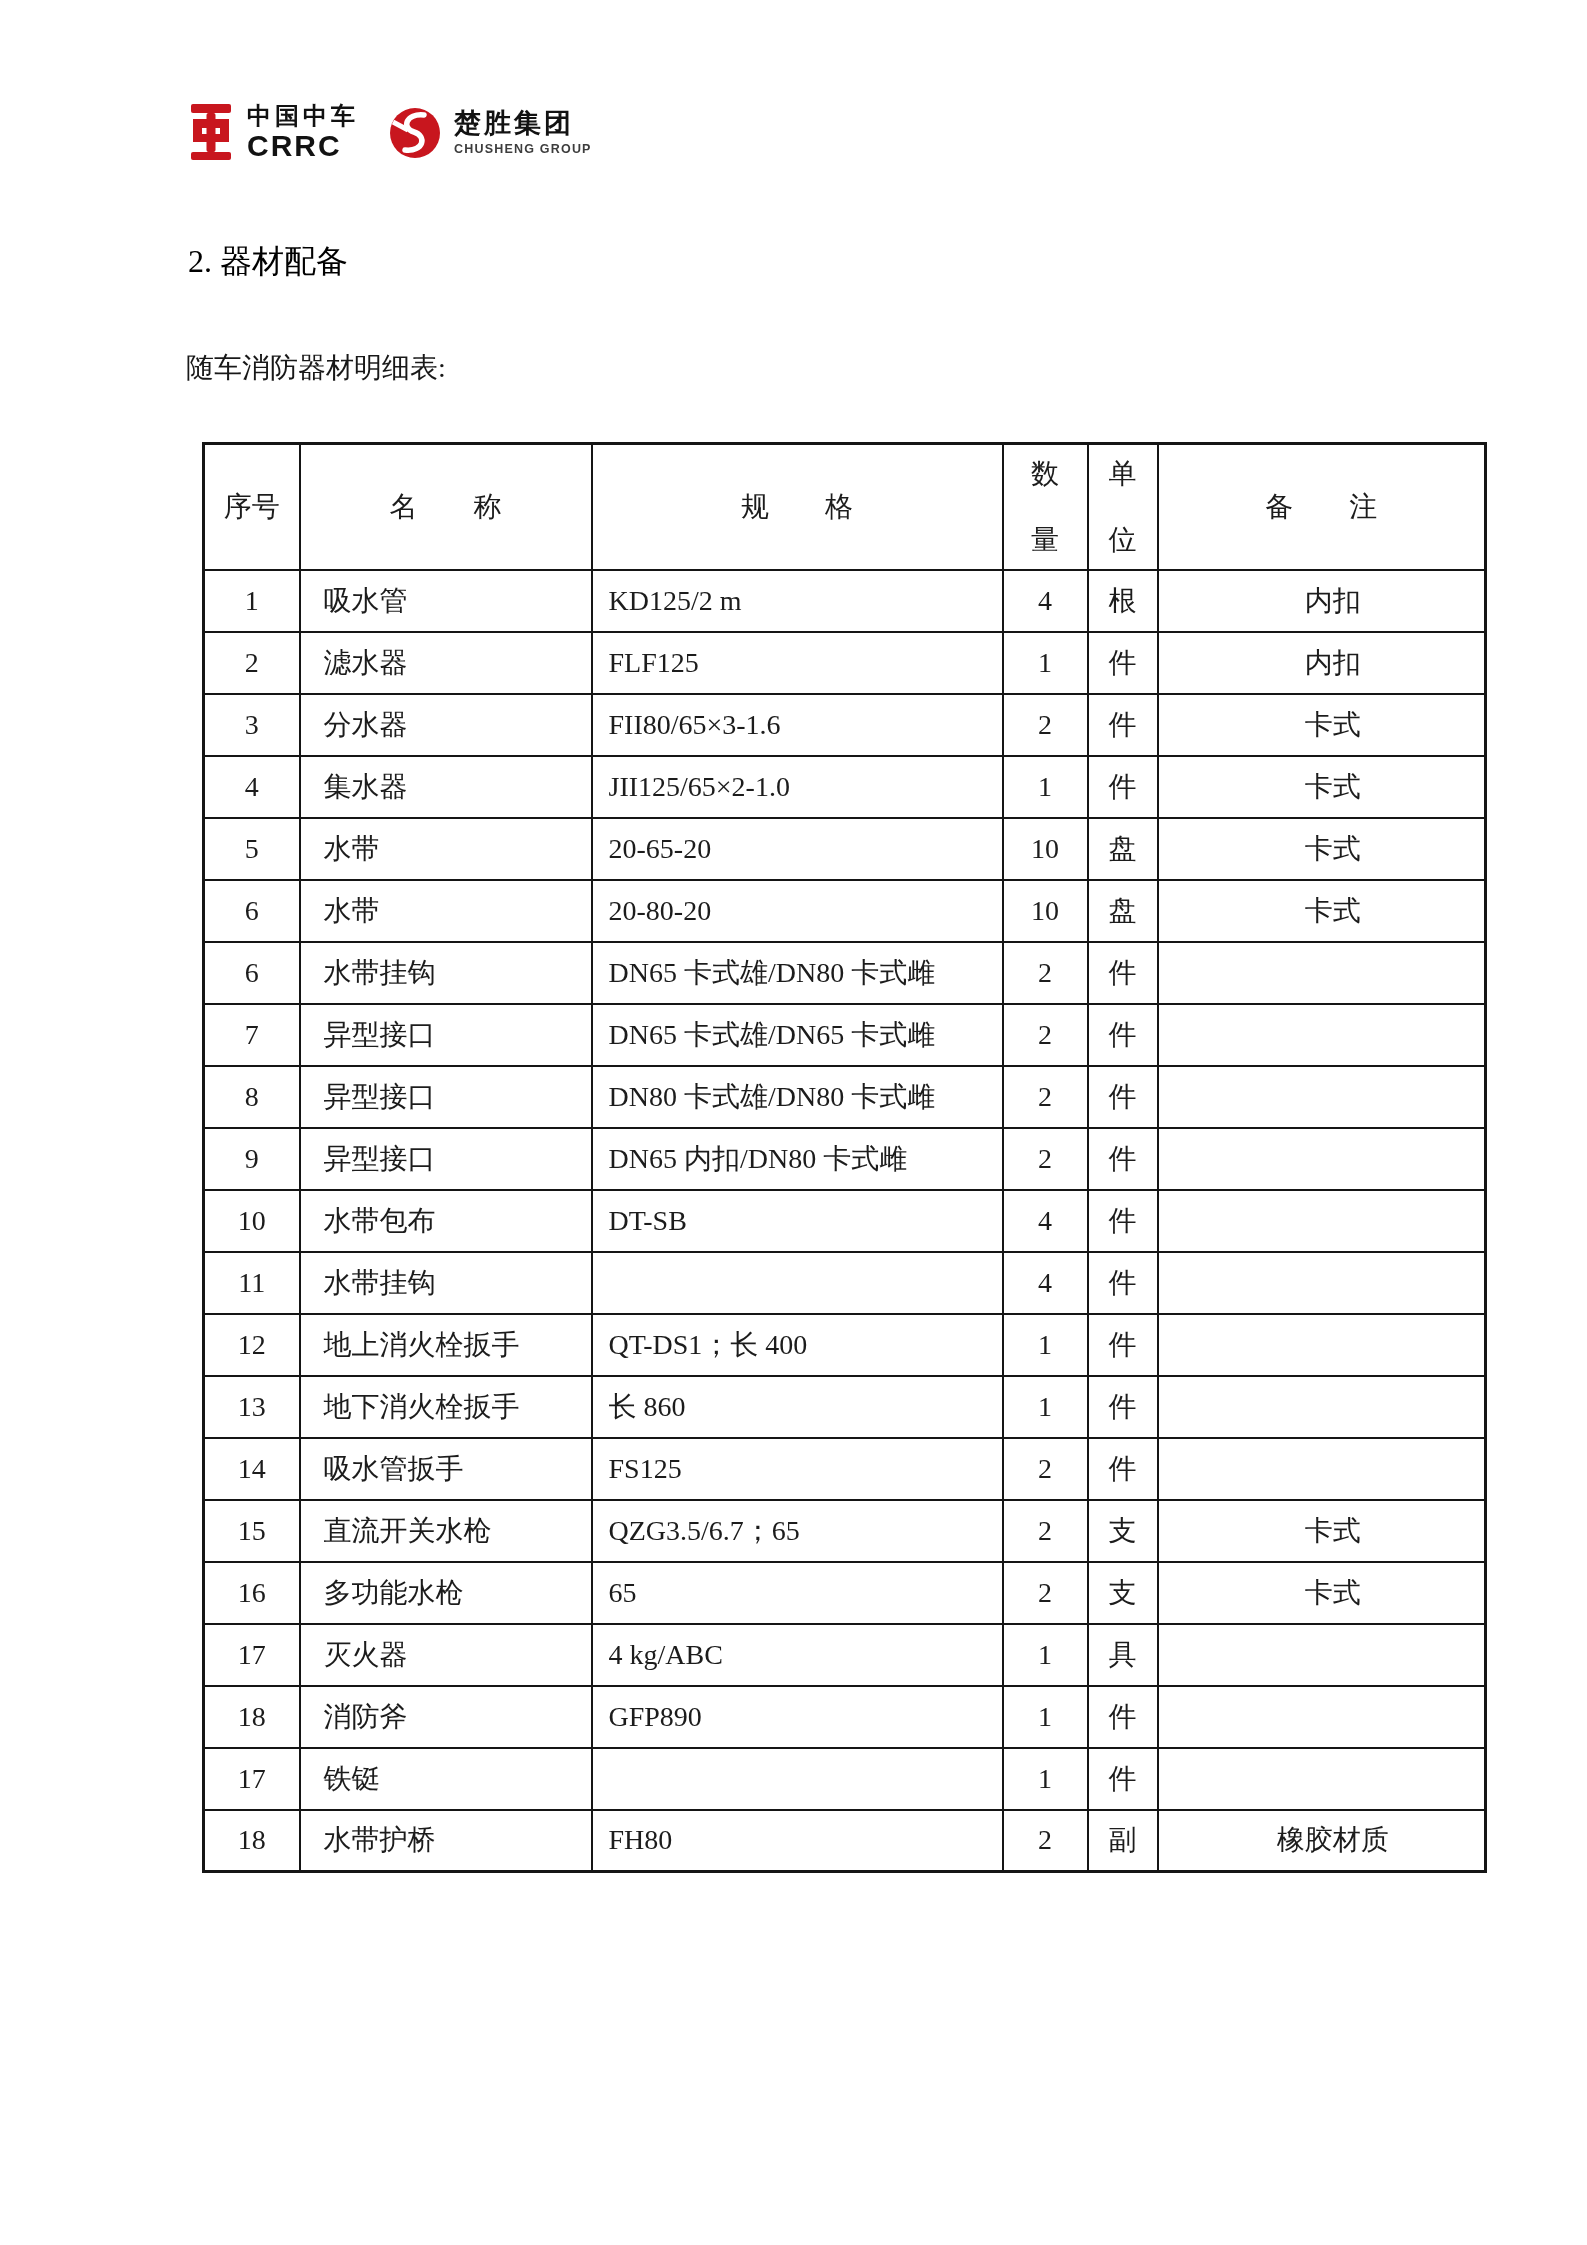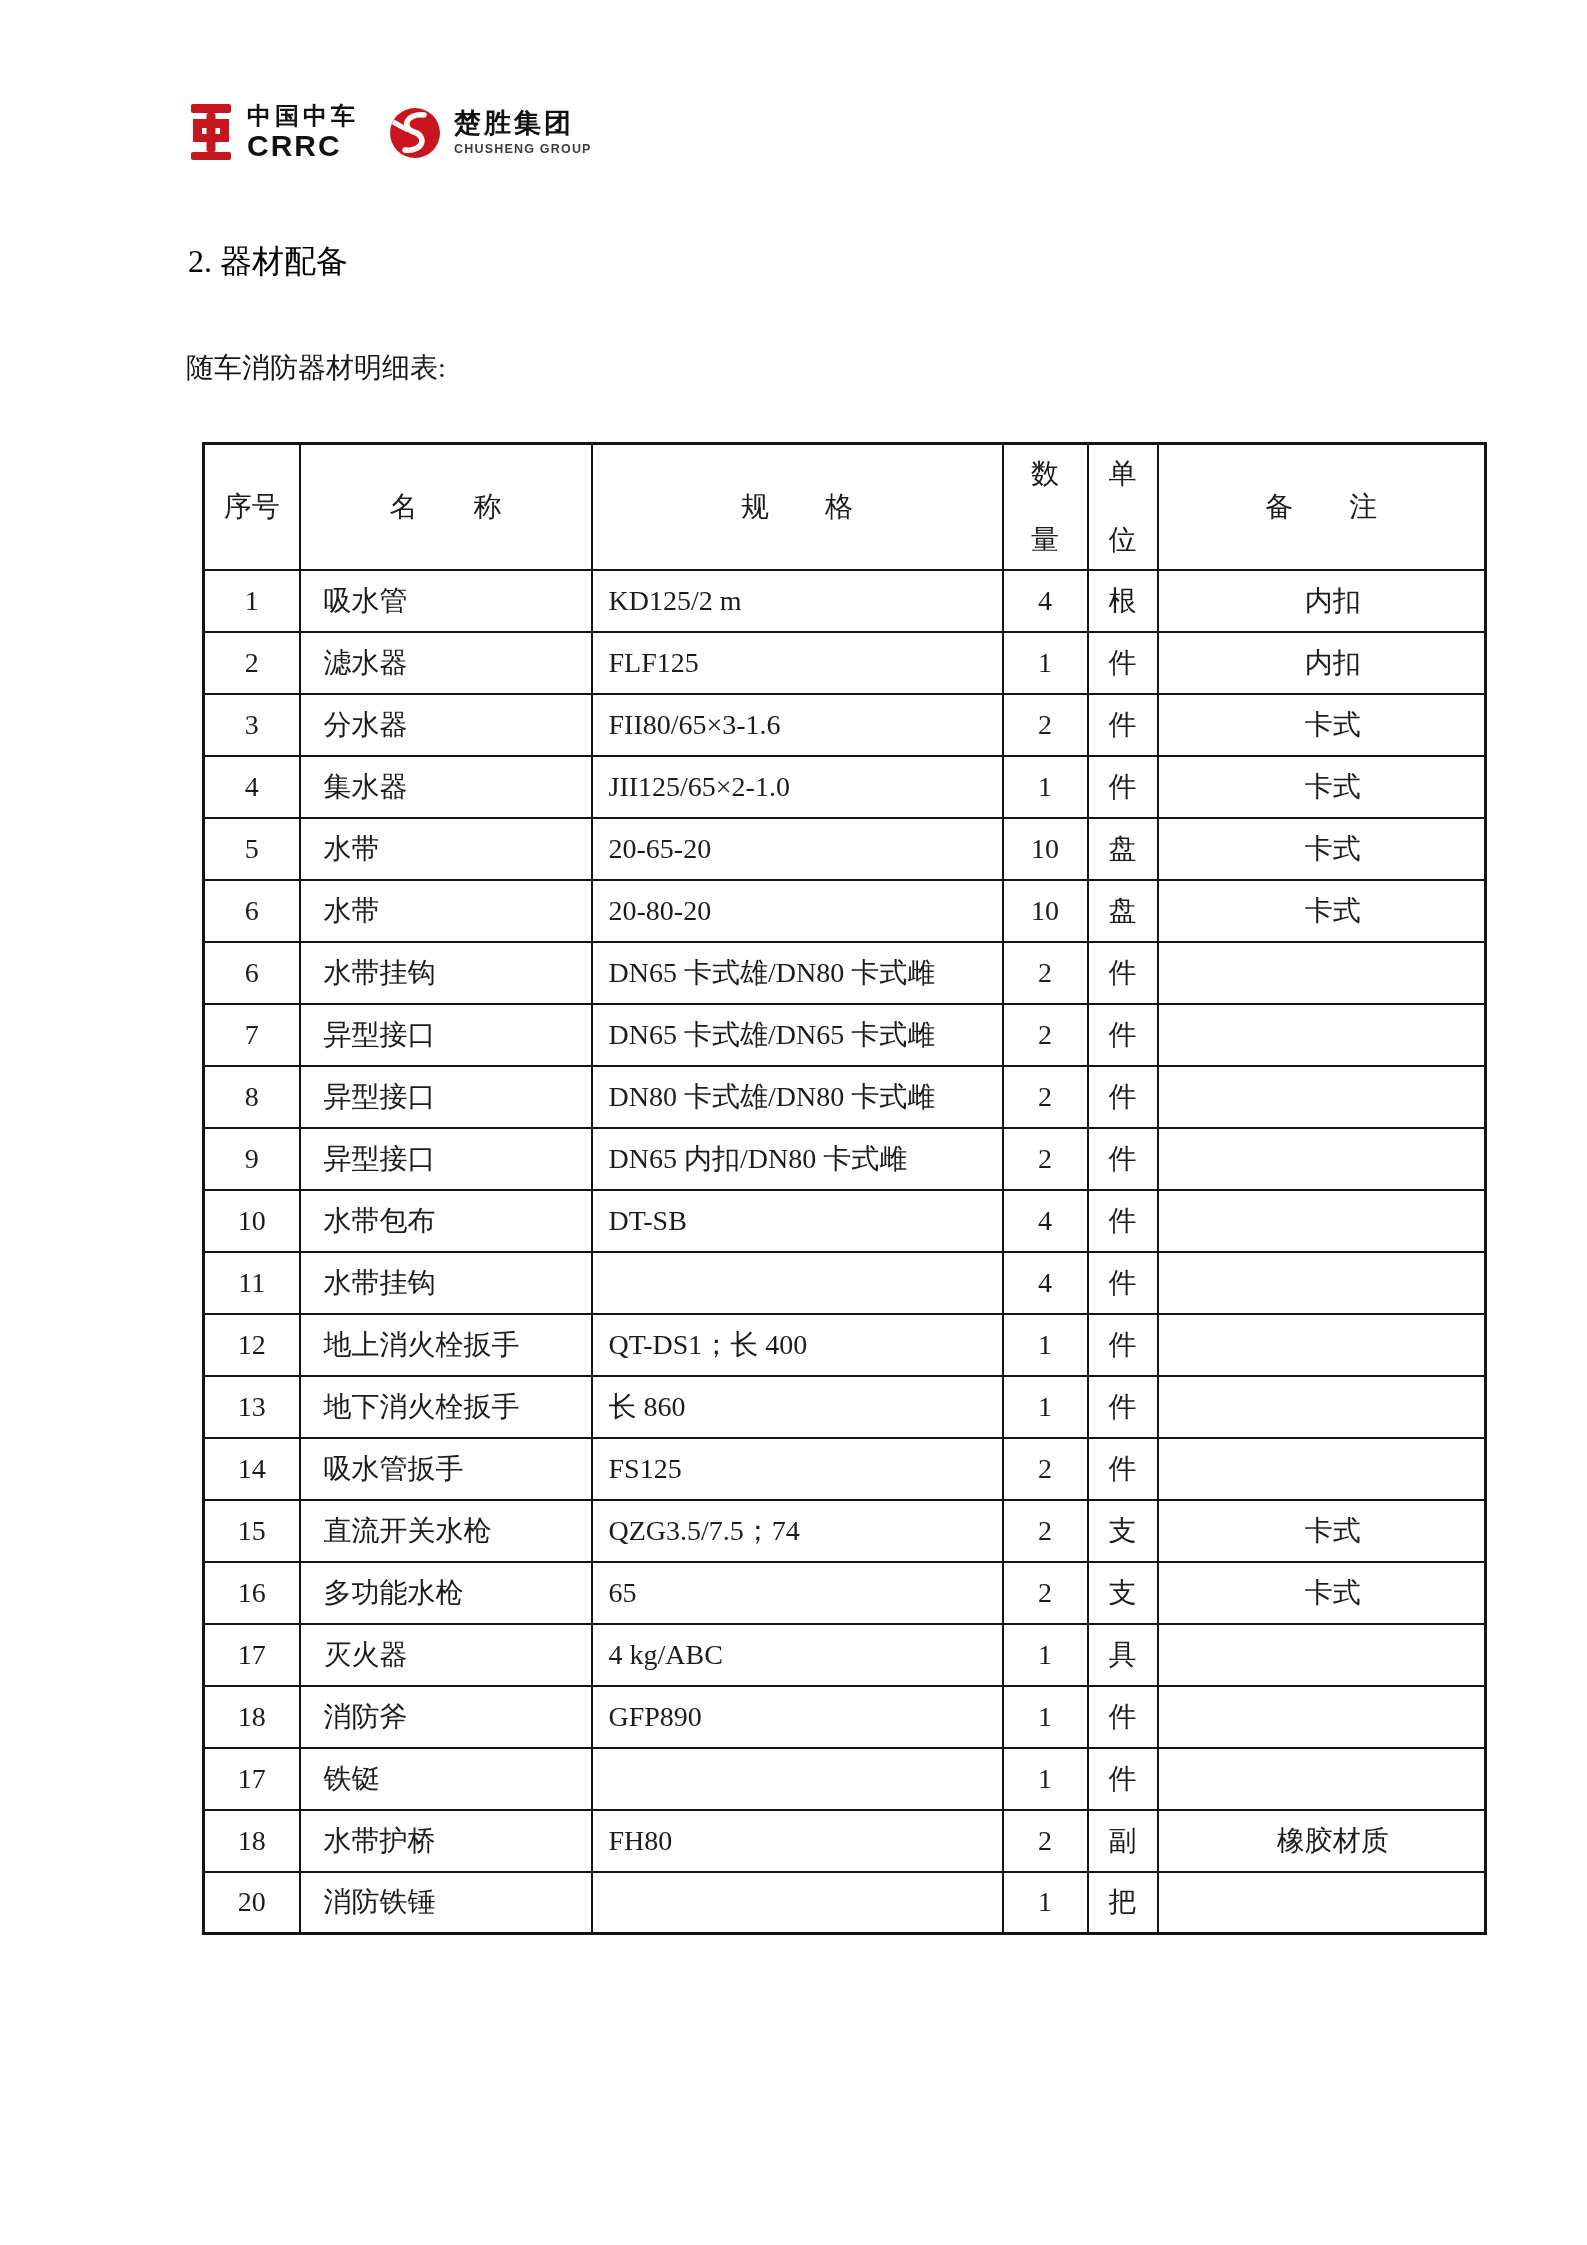--- a/index.html
+++ b/index.html
@@ -229,21 +229,21 @@
             <td class="c0">14</td>
             <td class="c1">吸水管扳手</td>
             <td class="c2">FS125</td>
             <td class="c3">2</td>
             <td class="c4">件</td>
             <td class="c5"></td>
           </tr>
           <tr>
             <td class="c0">15</td>
             <td class="c1">直流开关水枪</td>
-            <td class="c2">QZG3.5/7.5；74</td>
+            <td class="c2">QZG3.5/6.7；65</td>
             <td class="c3">2</td>
             <td class="c4">支</td>
             <td class="c5">卡式</td>
           </tr>
           <tr>
             <td class="c0">16</td>
             <td class="c1">多功能水枪</td>
             <td class="c2">65</td>
             <td class="c3">2</td>
             <td class="c4">支</td>
@@ -274,27 +274,19 @@
             <td class="c5"></td>
           </tr>
           <tr>
             <td class="c0">18</td>
             <td class="c1">水带护桥</td>
             <td class="c2">FH80</td>
             <td class="c3">2</td>
             <td class="c4">副</td>
             <td class="c5">橡胶材质</td>
           </tr>
-          <tr>
-            <td class="c0">20</td>
-            <td class="c1">消防铁锤</td>
-            <td class="c2"></td>
-            <td class="c3">1</td>
-            <td class="c4">把</td>
-            <td class="c5"></td>
-          </tr>
         </tbody>
     </table>
   </div>
 
   <div class="page-number">7 / 8</div>
 
 </div>
 
 </body></html>

